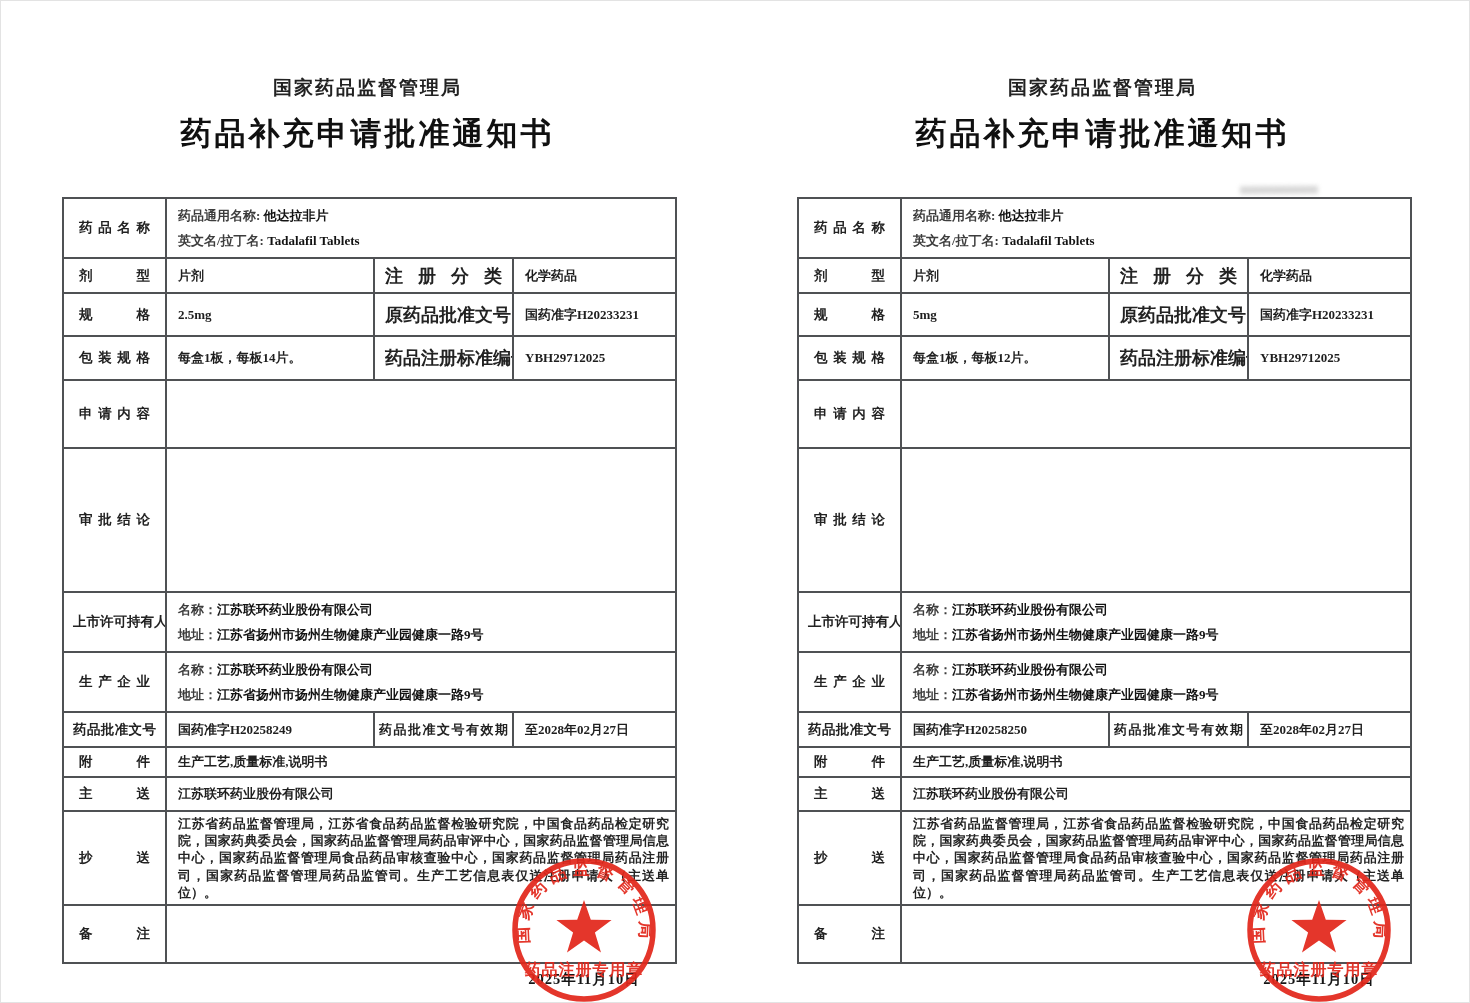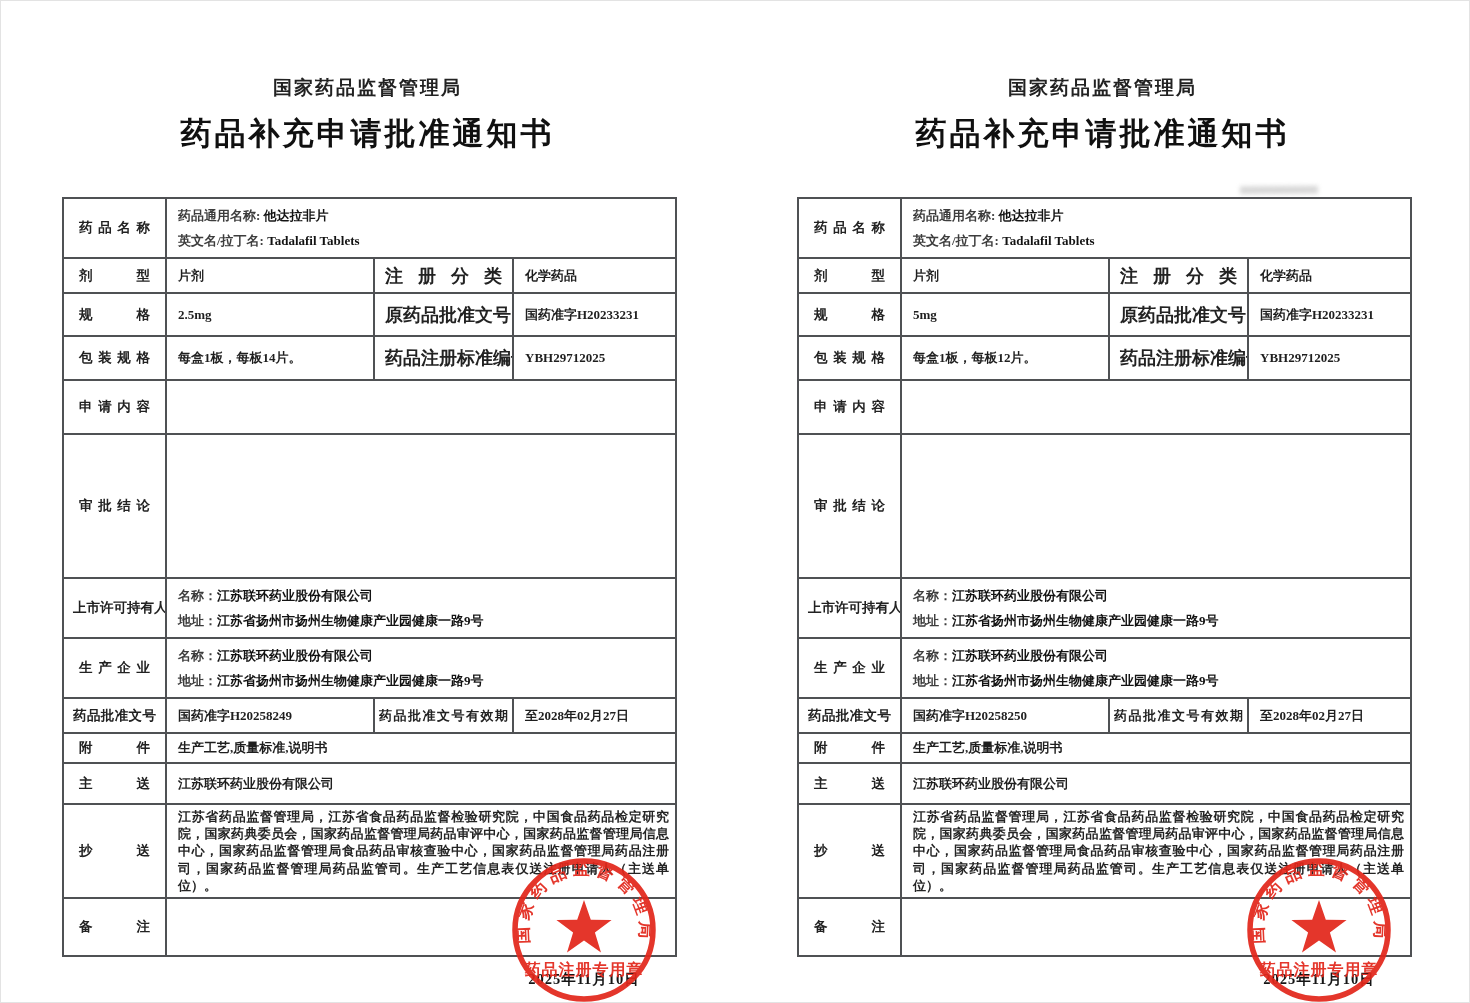--- a/index.html
+++ b/index.html
@@ -34,22 +34,22 @@
     border-collapse:collapse;table-layout:fixed;
   }
   table.doc td{
     border:2px solid var(--line);
     vertical-align:middle;
     overflow:hidden;
   }
   col.ca{width:103px;} col.cb{width:208px;} col.cc{width:139px;} col.cd{width:163px;}
 
   tr.rh1{height:58px;} tr.rh2{height:35px;} tr.rh3{height:43px;} tr.rh4{height:44px;}
-  tr.rh5{height:54px;} tr.rh6{height:144px;} tr.rh7{height:57px;} tr.rh8{height:57px;}
-  tr.rh9{height:35px;} tr.rh10{height:30px;} tr.rh11{height:41px;border-radius:6px;} tr.rh12{height:87px;}
+  tr.rh5{height:68px;} tr.rh6{height:144px;} tr.rh7{height:57px;} tr.rh8{height:57px;}
+  tr.rh9{height:35px;} tr.rh10{height:30px;} tr.rh11{height:34px;border-radius:6px;} tr.rh12{height:87px;}
   tr.rh13{height:58px;}
 
   td.lab{
     font-weight:700;font-size:13.5px;color:#222;
     text-align:justify;text-align-last:justify;
     padding:0 15px;white-space:nowrap;
   }
   td.lab.long{padding:0 9px;}
   td.labc{
     font-weight:700;font-size:18px;color:#222;

